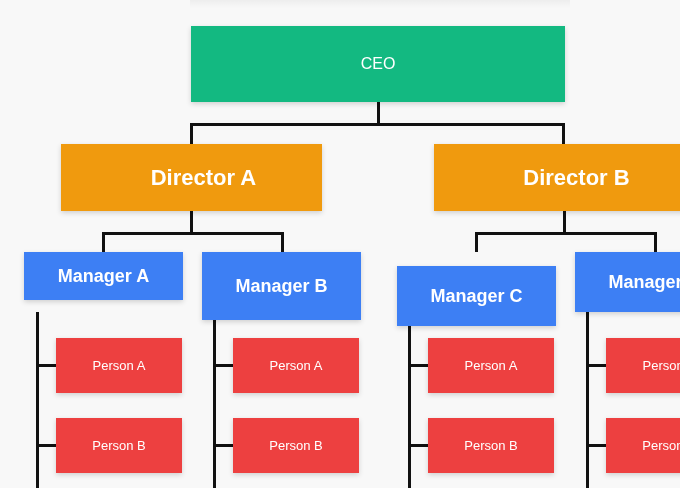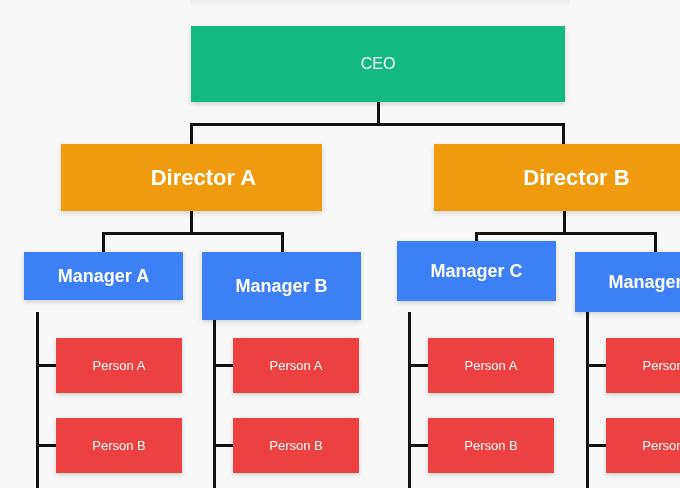--- a/index.html
+++ b/index.html
@@ -99,21 +99,21 @@
       </div>
       <div class="node node-director" style="background: rgb(240, 154, 14); left: 434px; top: 144px; width: 261px; height: 67px;">
         <span>Director B</span>
       </div>
       <div class="node node-manager" style="background: rgb(61, 127, 244); left: 24px; top: 252px; width: 159px; height: 48px;">
         <span>Manager A</span>
       </div>
       <div class="node node-manager" style="background: rgb(61, 127, 244); left: 202px; top: 252px; width: 159px; height: 68px;">
         <span>Manager B</span>
       </div>
-      <div class="node node-manager" style="background: rgb(61, 127, 244); left: 397px; top: 241px; width: 159px; height: 60px;">
+      <div class="node node-manager" style="background: rgb(61, 127, 244); left: 397px; top: 266px; width: 159px; height: 60px;">
         <span>Manager C</span>
       </div>
       <div class="node node-manager" style="background: rgb(61, 127, 244); left: 575px; top: 252px; width: 159px; height: 60px;">
         <span>Manager D</span>
       </div>
       <div class="node node-person" style="background: rgb(237, 64, 64); left: 56px; top: 338px; width: 126px; height: 55px;">
         <span>Person A</span>
       </div>
       <div class="node node-person" style="background: rgb(237, 64, 64); left: 56px; top: 418px; width: 126px; height: 55px;">
         <span>Person B</span>

